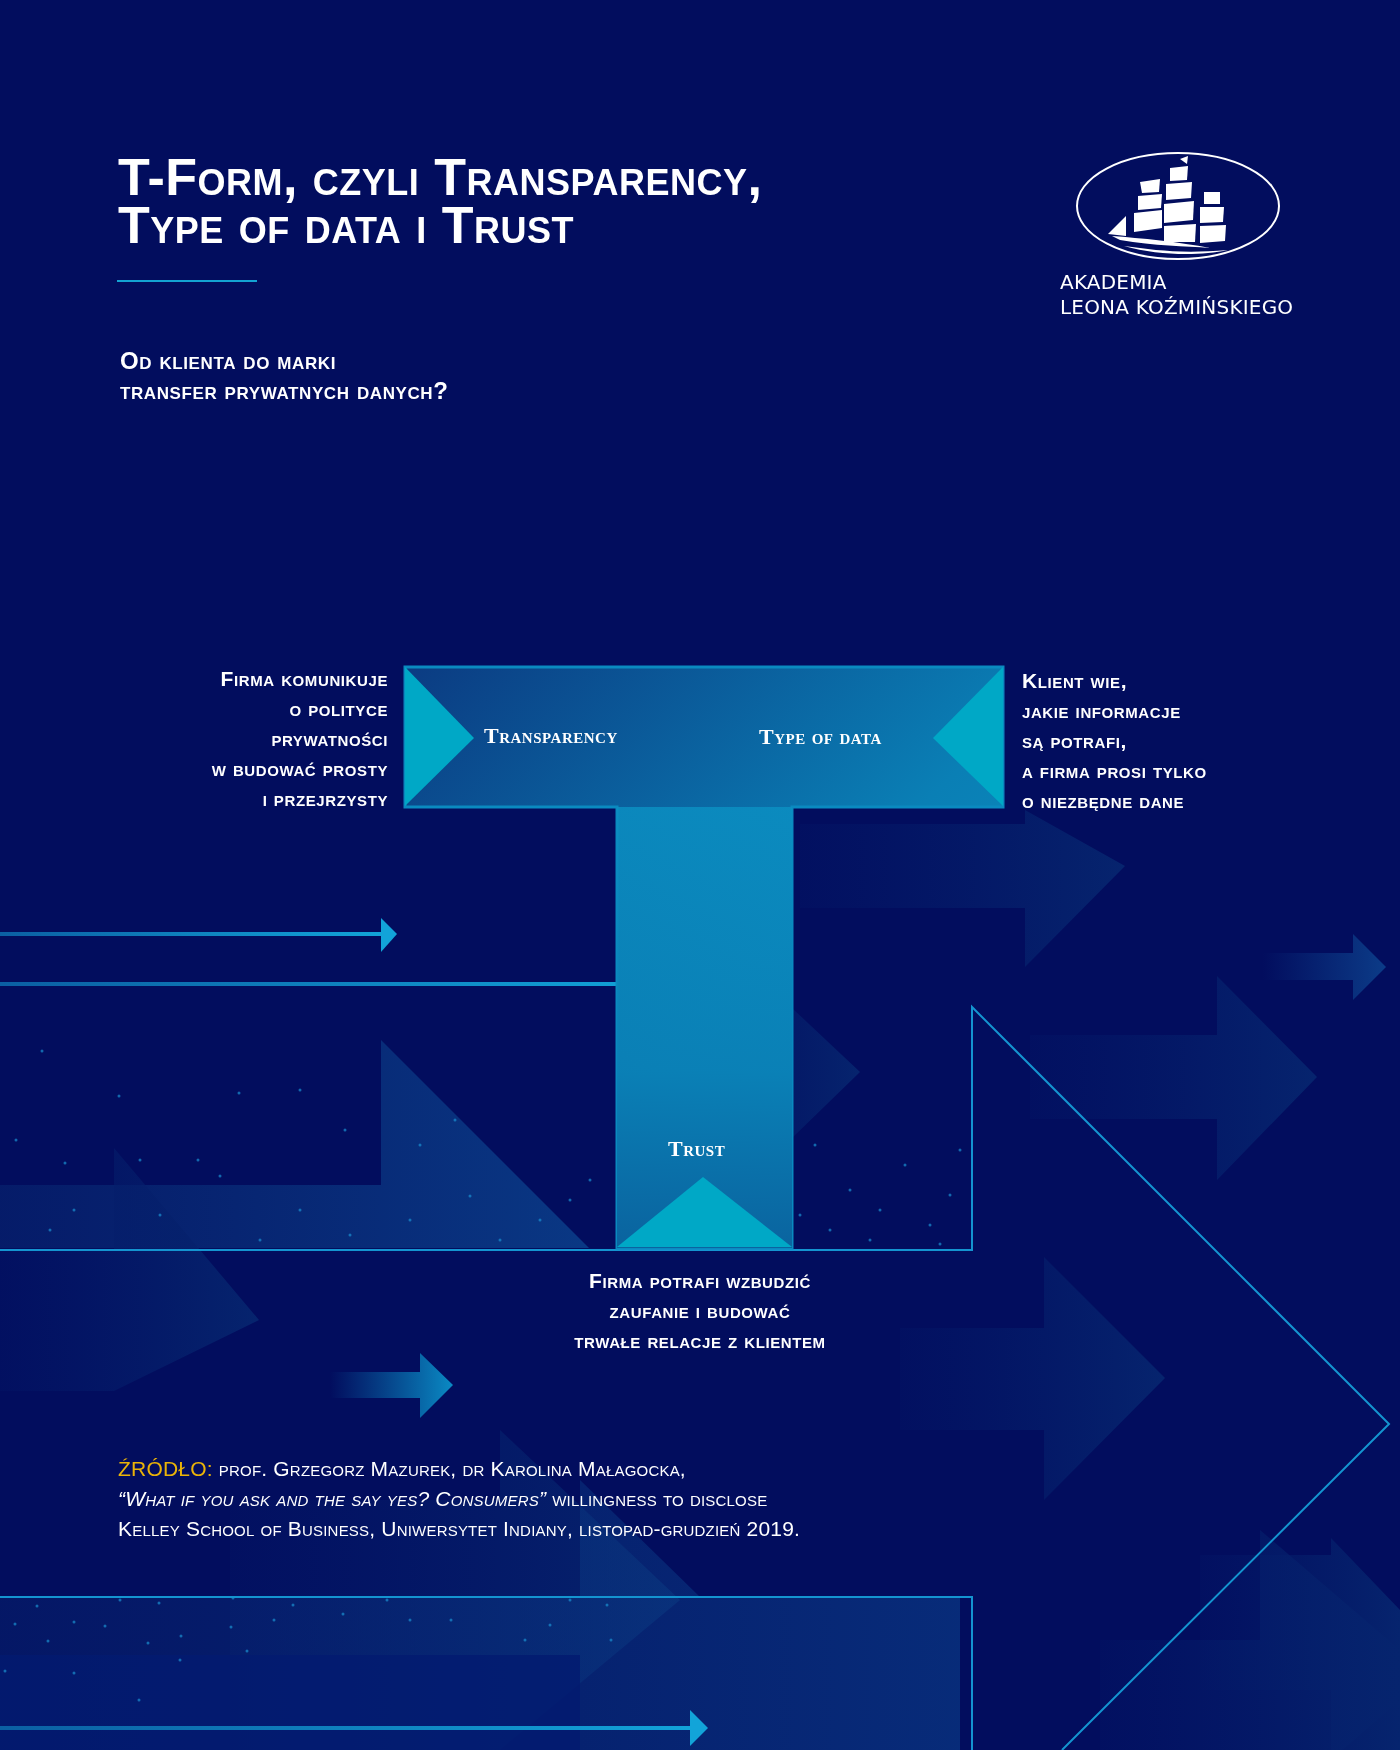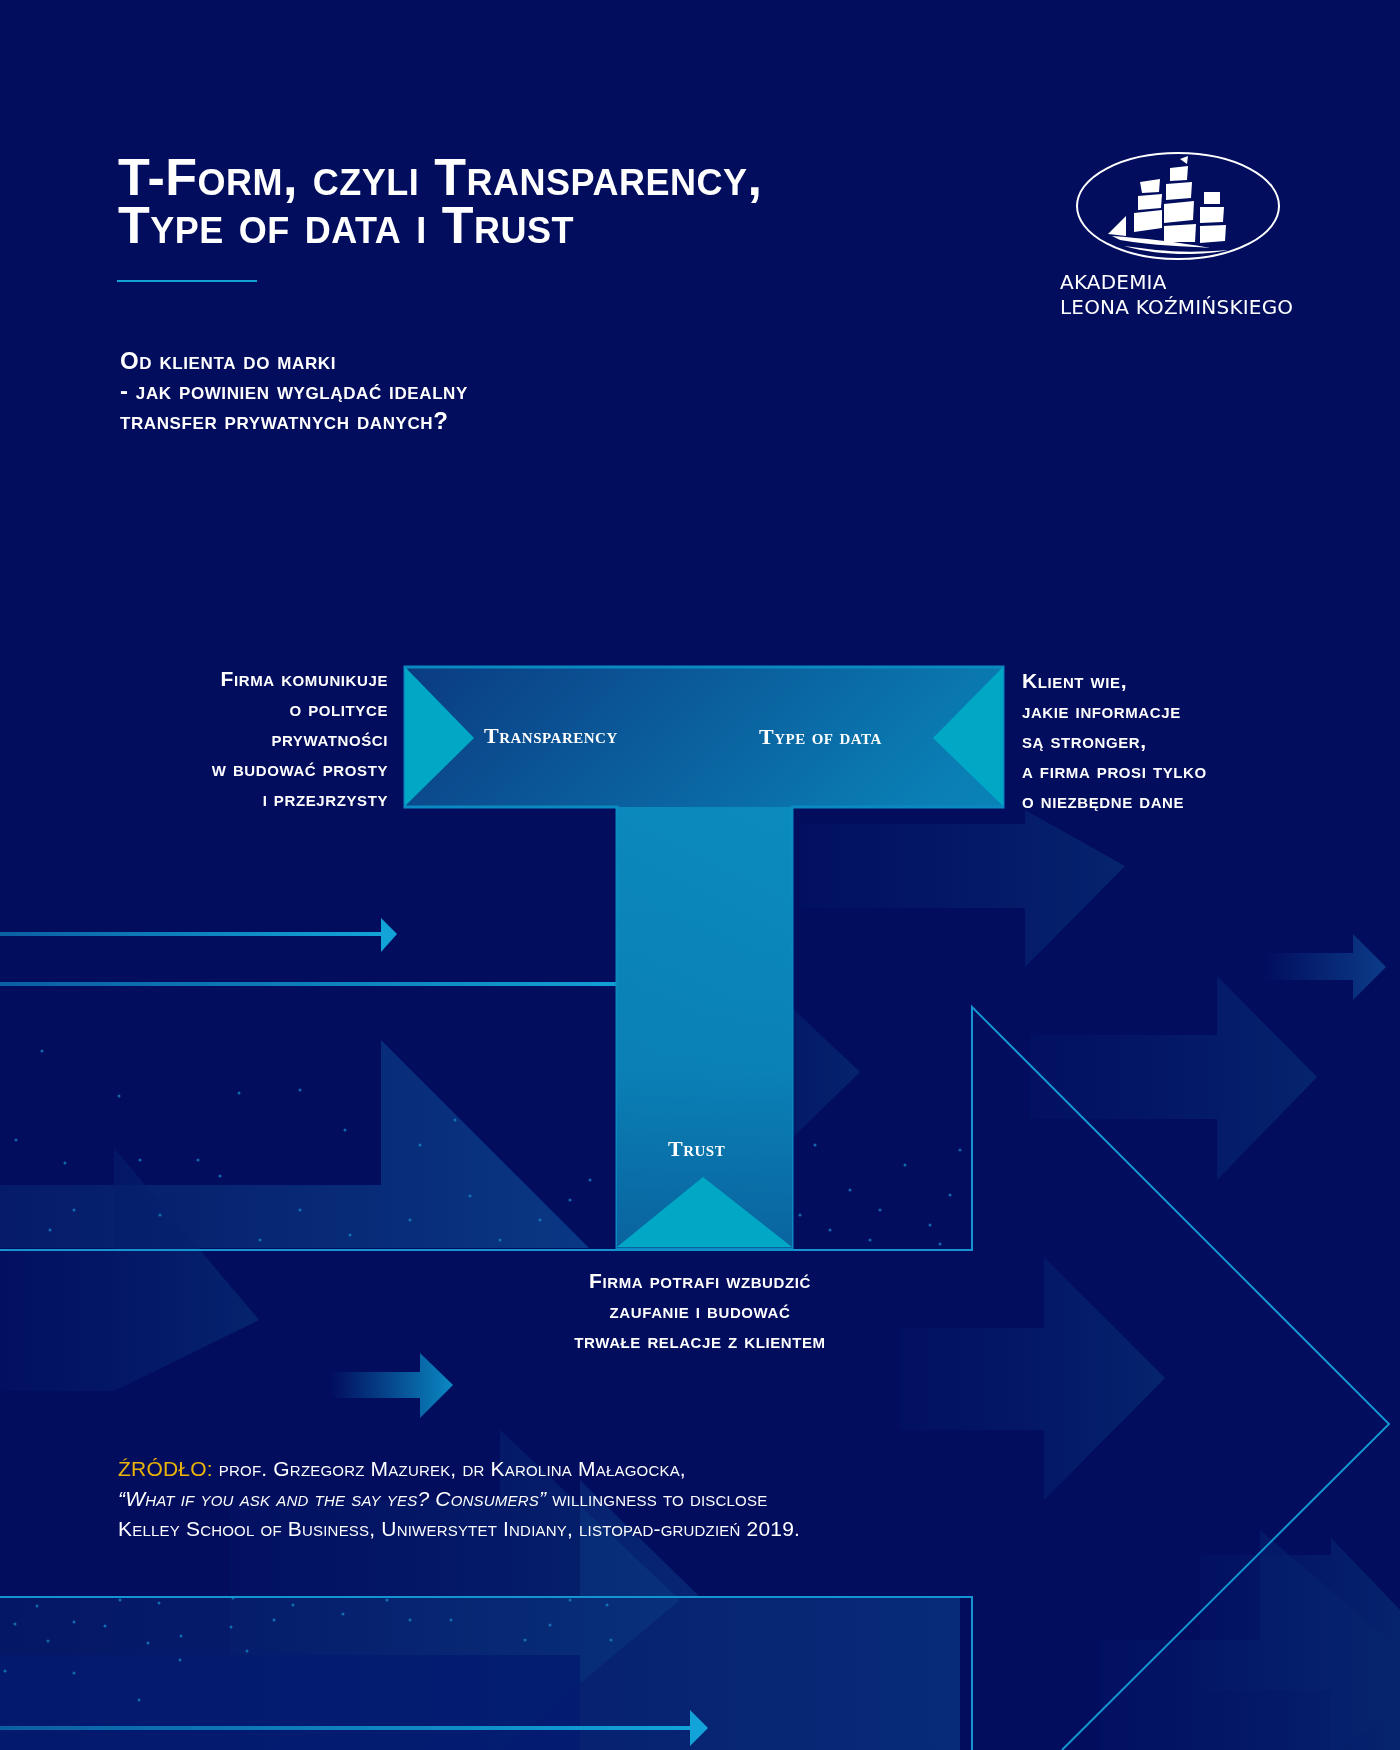--- a/index.html
+++ b/index.html
@@ -193,21 +193,20 @@
 </svg>
 
 <div class="abs main-title">
   <div>T-Form, czyli Transparency,</div>
   <div>Type of data i Trust</div>
 </div>
 <div class="abs title-rule"></div>
 
 <div class="abs subtitle">
   <div>Od klienta do marki</div>
-  <div>- jak powinien wyglądać idealny</div>
   <div>transfer prywatnych danych?</div>
 </div>
 
 <div class="abs logo">
   <svg width="236" height="120" viewBox="0 0 236 120" xmlns="http://www.w3.org/2000/svg" style="position:absolute;left:0;top:0;">
     <ellipse cx="118" cy="60" rx="101" ry="53" fill="none" stroke="#ffffff" stroke-width="2"></ellipse>
     <g fill="#ffffff">
 
       <path d="M52,90 C80,92 120,96 150,102 C125,100 95,100 60,94 Z"></path>
       <path d="M64,100 C95,104 120,108 168,104 C140,110 100,110 64,100 Z"></path>
@@ -240,21 +239,21 @@
   <div>Firma komunikuje</div>
   <div>o polityce</div>
   <div>prywatności</div>
   <div>w budować prosty</div>
   <div>i przejrzysty</div>
 </div>
 
 <div class="side-text right-desc">
   <div>Klient wie,</div>
   <div>jakie informacje</div>
-  <div>są stronger,</div>
+  <div>są potrafi,</div>
   <div>a firma prosi tylko</div>
   <div>o niezbędne dane</div>
 </div>
 
 <div class="side-text bottom-desc">
   <div>Firma potrafi wzbudzić</div>
   <div>zaufanie i budować</div>
   <div>trwałe relacje z klientem</div>
 </div>
 

